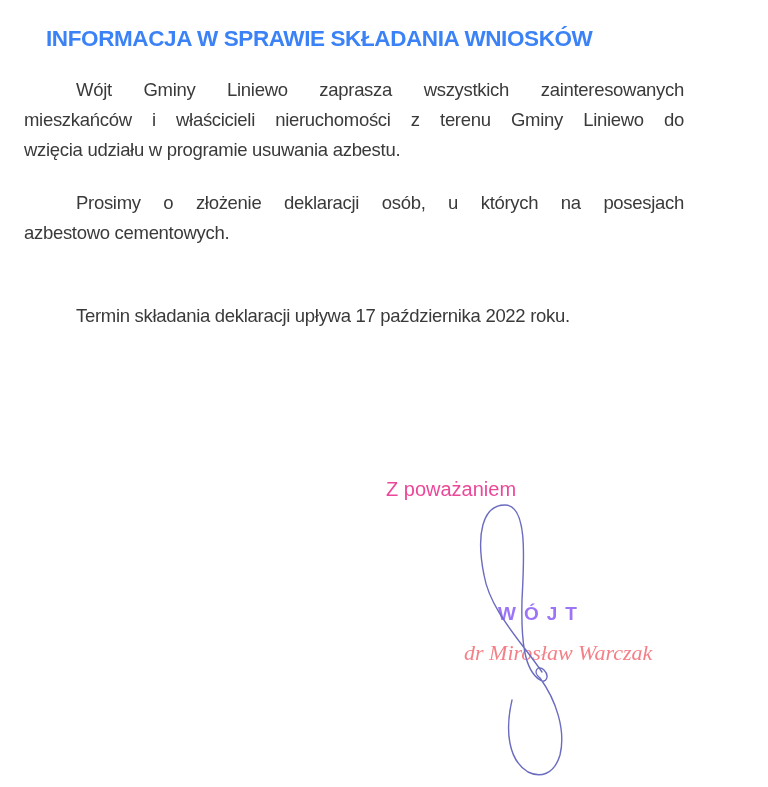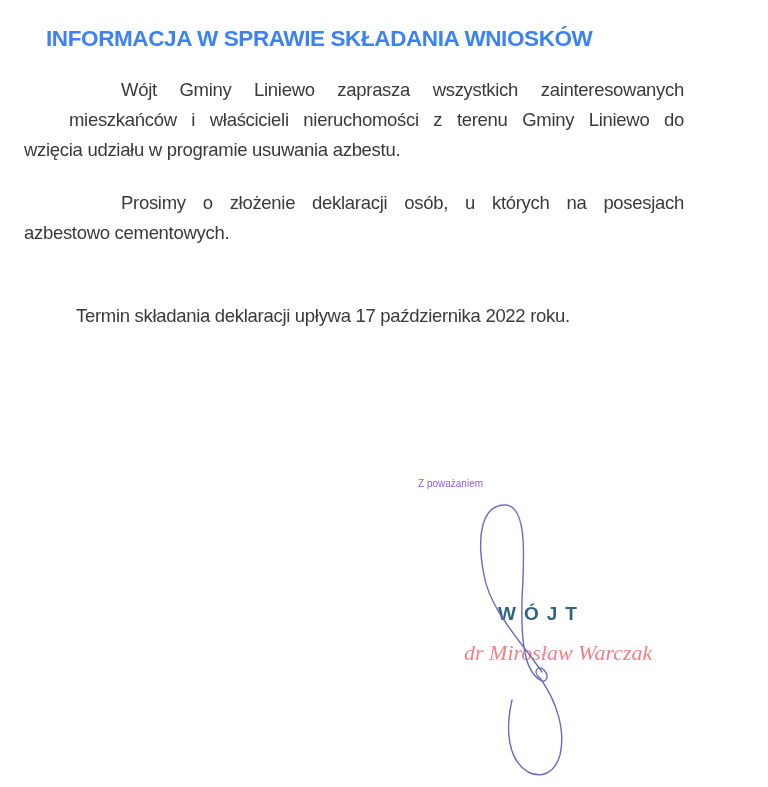--- a/index.html
+++ b/index.html
@@ -41,38 +41,36 @@
     .p4 { top: 346px; }
     .line {
       display: block;
       white-space: nowrap;
     }
     .justify-line {
       display: block;
       text-align: justify;
       text-align-last: justify;
       white-space: normal;
-      margin-left: 45px;
     }
     .indent { padding-left: 52px; }
     .closing {
       position: absolute;
       left: 386px;
       top: 478px;
-      font-size: 10px;
-      color: #8b5cf6;
-      margin-left: 32px;
+      font-size: 20px;
+      color: #ec4899;
     }
     .stamp-title {
       position: absolute;
       left: 498px;
       top: 603px;
       font-size: 19px;
       font-weight: bold;
-      color: #0c4a6e;
+      color: #8b5cf6;
       letter-spacing: 8px;
       opacity: 0.85;
     }
     .stamp-name {
       position: absolute;
       left: 464px;
       top: 640px;
       font-family: "Liberation Serif", "DejaVu Serif", serif;
       font-style: italic;
       font-size: 22px;

